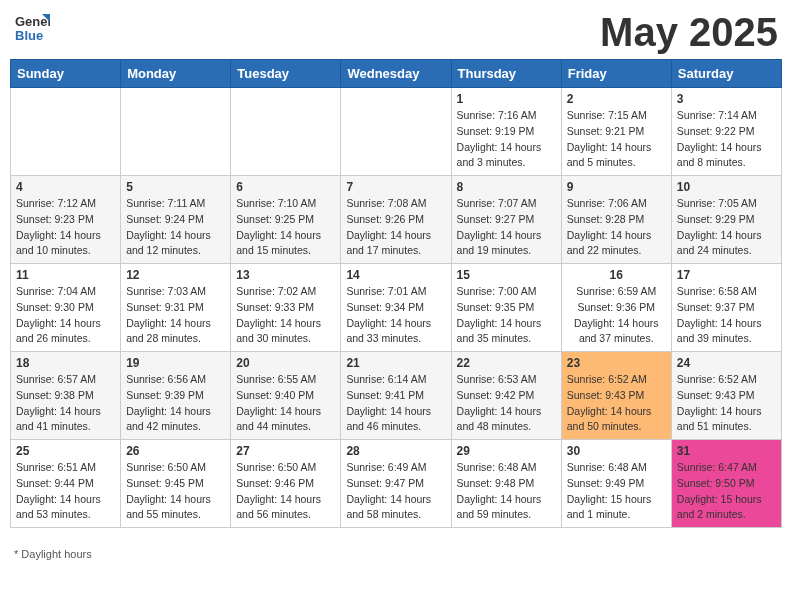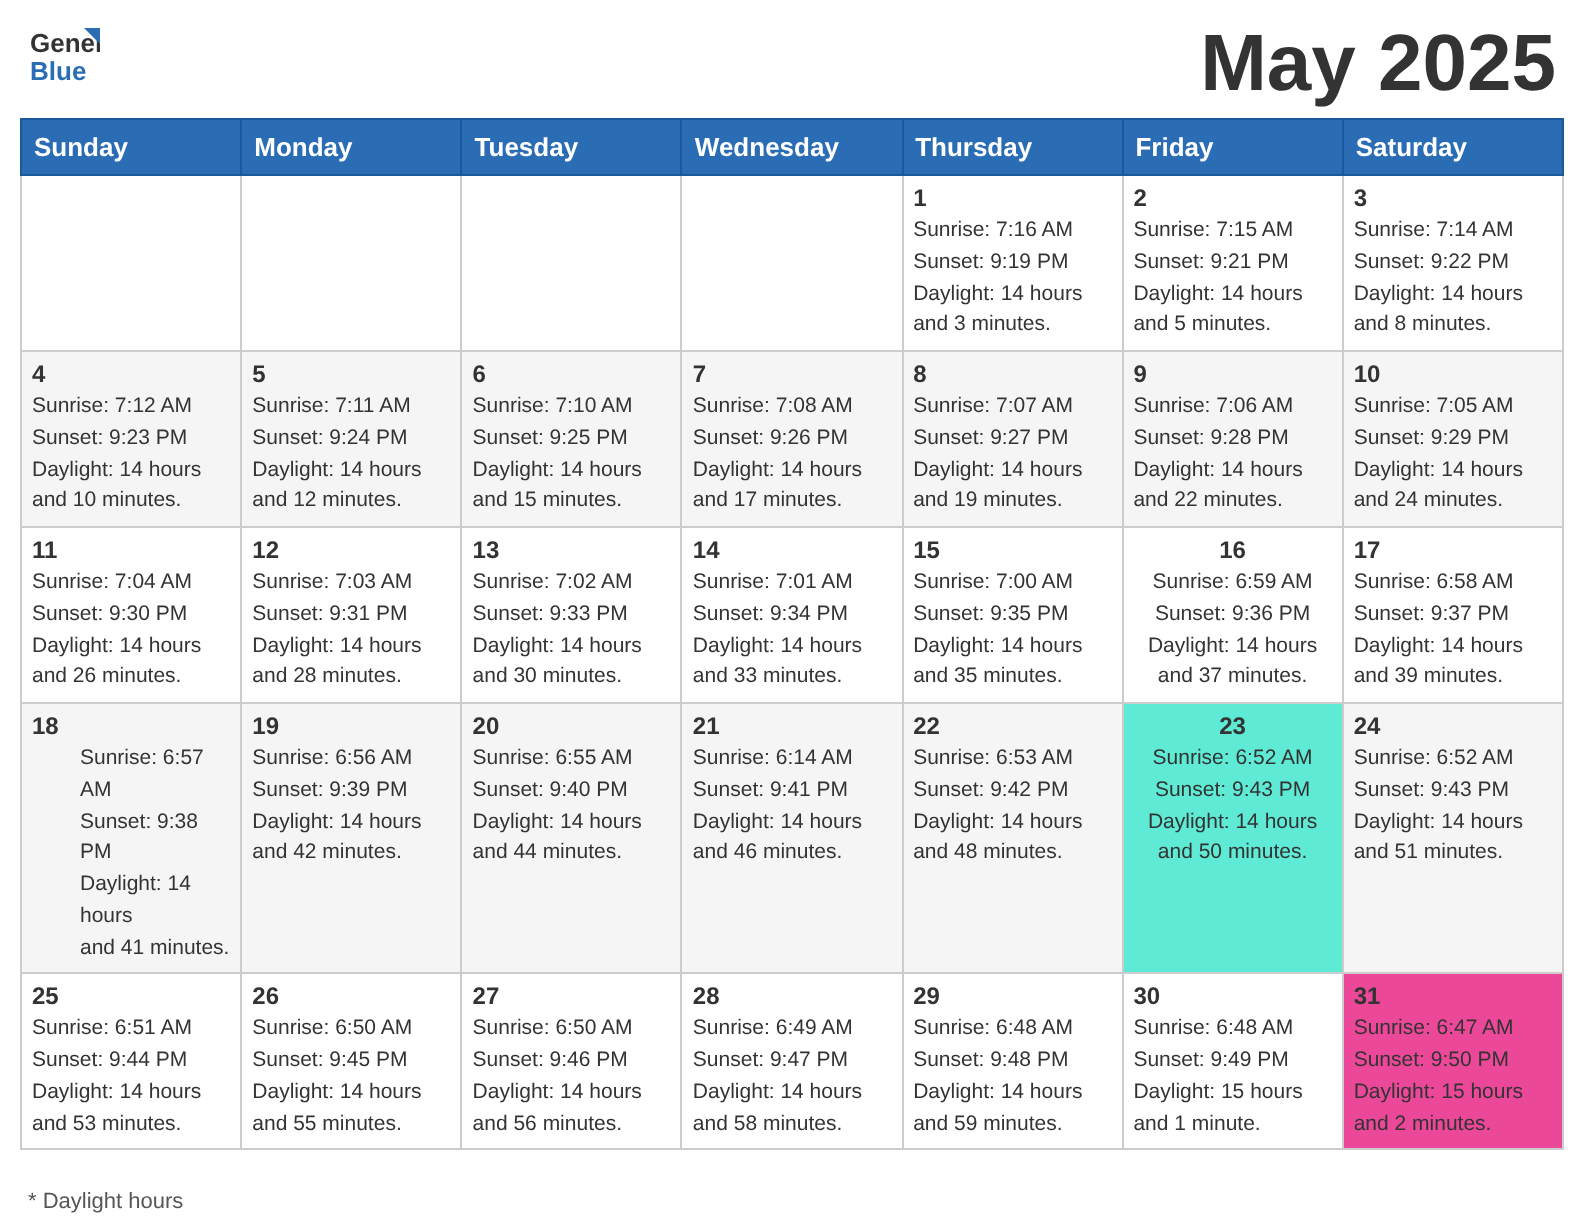--- a/index.html
+++ b/index.html
@@ -240,21 +240,21 @@
           <span class="day-num">17</span>
           <div class="day-info" style="white-space: pre-line;">Sunrise: 6:58 AM
 Sunset: 9:37 PM
 Daylight: 14 hours
 and 39 minutes.</div>
         </td>
       </tr>
       <tr>
         <td style="background-color: rgb(245, 245, 245);">
           <span class="day-num">18</span>
-          <div class="day-info" style="white-space: pre-line; margin-left: 24px;">Sunrise: 6:57 AM
+          <div class="day-info" style="white-space: pre-line;">Sunrise: 6:57 AM
 Sunset: 9:38 PM
 Daylight: 14 hours
 and 41 minutes.</div>
         </td>
         <td style="background-color: rgb(245, 245, 245);">
           <span class="day-num">19</span>
           <div class="day-info" style="white-space: pre-line;">Sunrise: 6:56 AM
 Sunset: 9:39 PM
 Daylight: 14 hours
 and 42 minutes.</div>
@@ -273,21 +273,21 @@
 Daylight: 14 hours
 and 46 minutes.</div>
         </td>
         <td style="background-color: rgb(245, 245, 245);">
           <span class="day-num">22</span>
           <div class="day-info" style="white-space: pre-line;">Sunrise: 6:53 AM
 Sunset: 9:42 PM
 Daylight: 14 hours
 and 48 minutes.</div>
         </td>
-        <td style="background-color: #5eead4; text-align: center;">
+        <td style="background-color: #fdba74;">
           <span class="day-num">23</span>
           <div class="day-info" style="white-space: pre-line;">Sunrise: 6:52 AM
 Sunset: 9:43 PM
 Daylight: 14 hours
 and 50 minutes.</div>
         </td>
         <td style="background-color: rgb(245, 245, 245);">
           <span class="day-num">24</span>
           <div class="day-info" style="white-space: pre-line;">Sunrise: 6:52 AM
 Sunset: 9:43 PM

